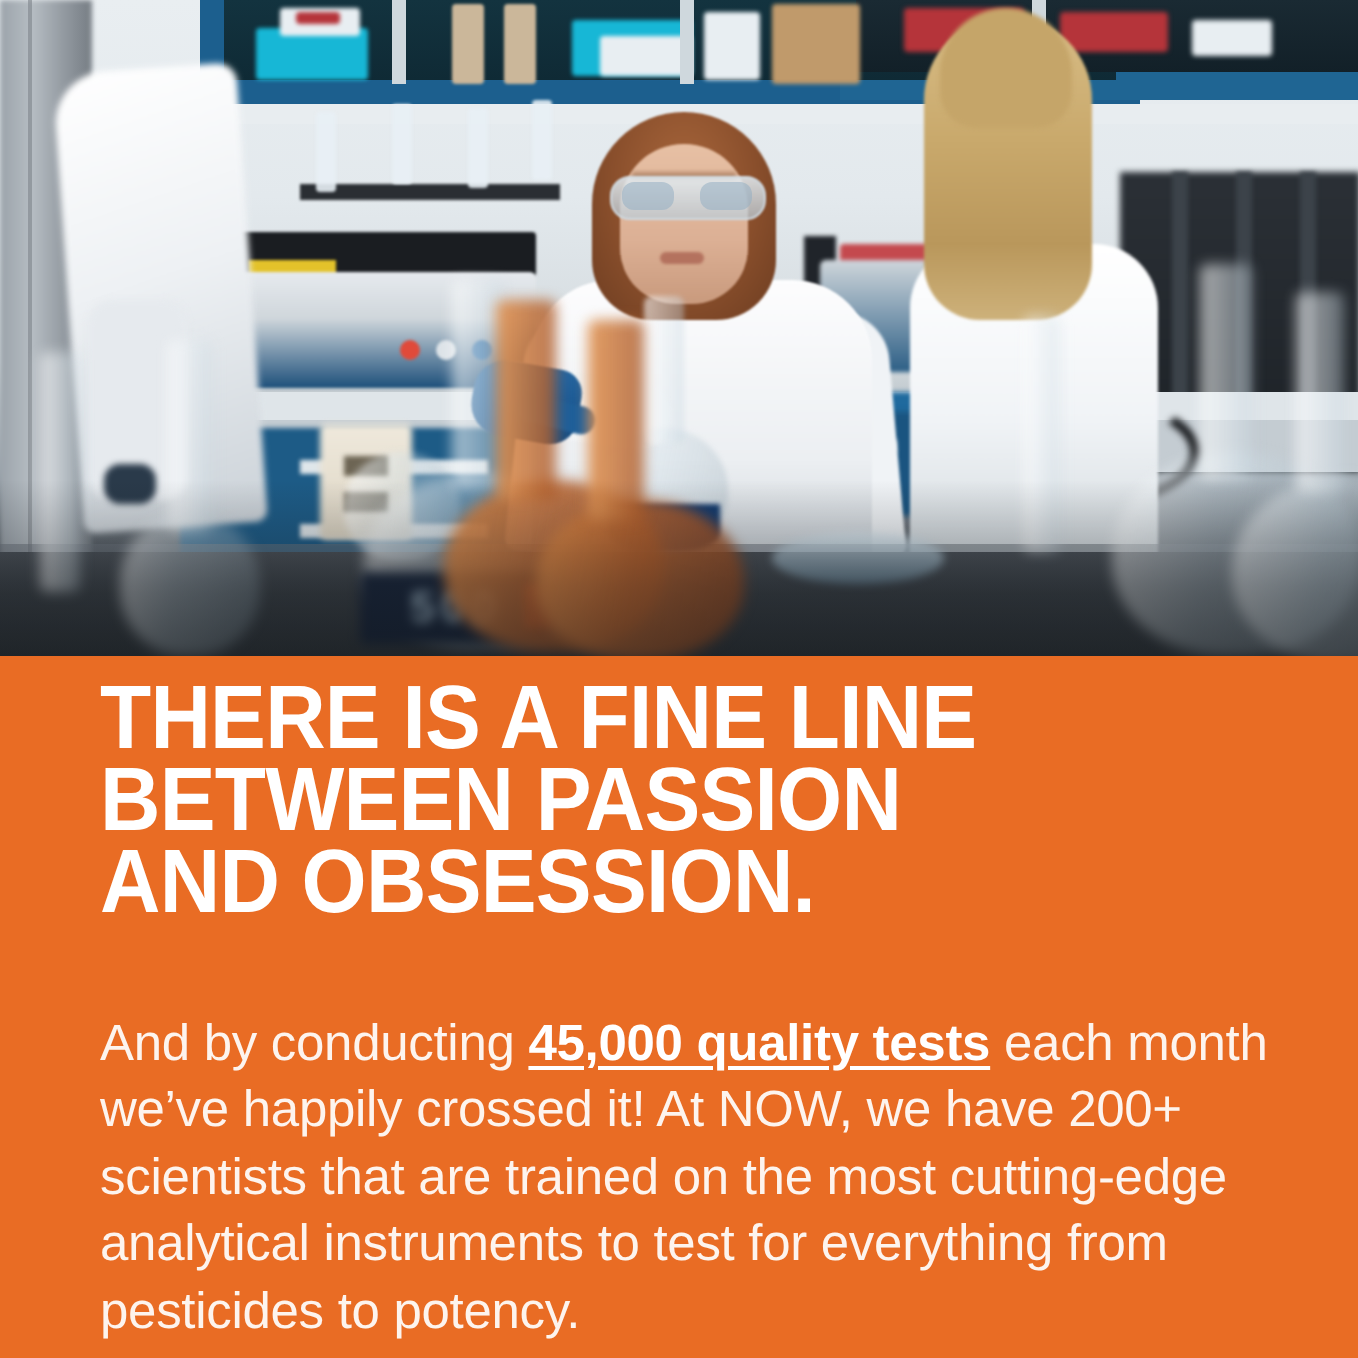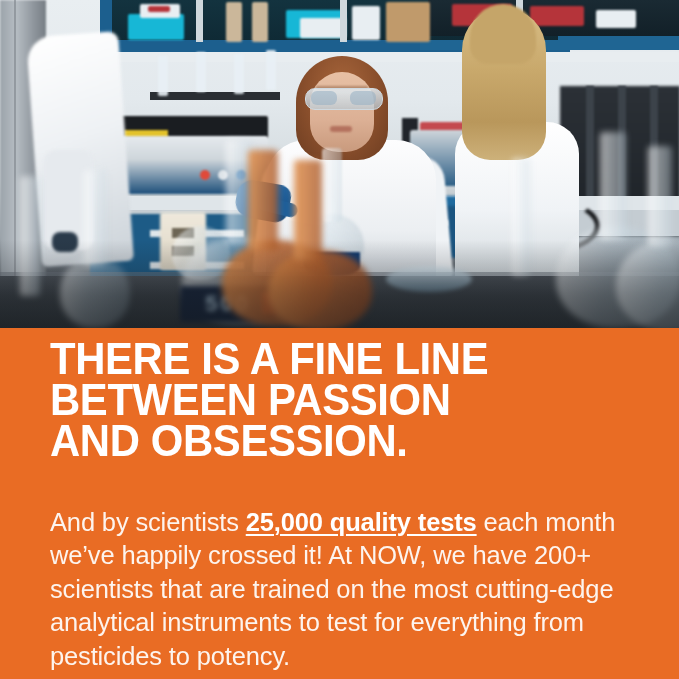--- a/index.html
+++ b/index.html
@@ -300,16 +300,16 @@
   </div>
 
   <div class="panel">
 
     <div class="headline">
       <span class="hl">THERE IS A FINE LINE</span>
       <span class="hl">BETWEEN PASSION</span>
       <span class="hl">AND OBSESSION.</span>
     </div>
 
-    <p class="body"><span>And by scientists </span><b>25,000 quality tests</b><span> each month we’ve happily crossed it! At NOW, we have 200+ scientists that are trained on the most cutting-edge analytical instruments to test for everything from pesticides to potency.</span></p>
+    <p class="body"><span>And by conducting </span><b>45,000 quality tests</b><span> each month we’ve happily crossed it! At NOW, we have 200+ scientists that are trained on the most cutting-edge analytical instruments to test for everything from pesticides to potency.</span></p>
 
   </div>
 </div>
 
 </body></html>

